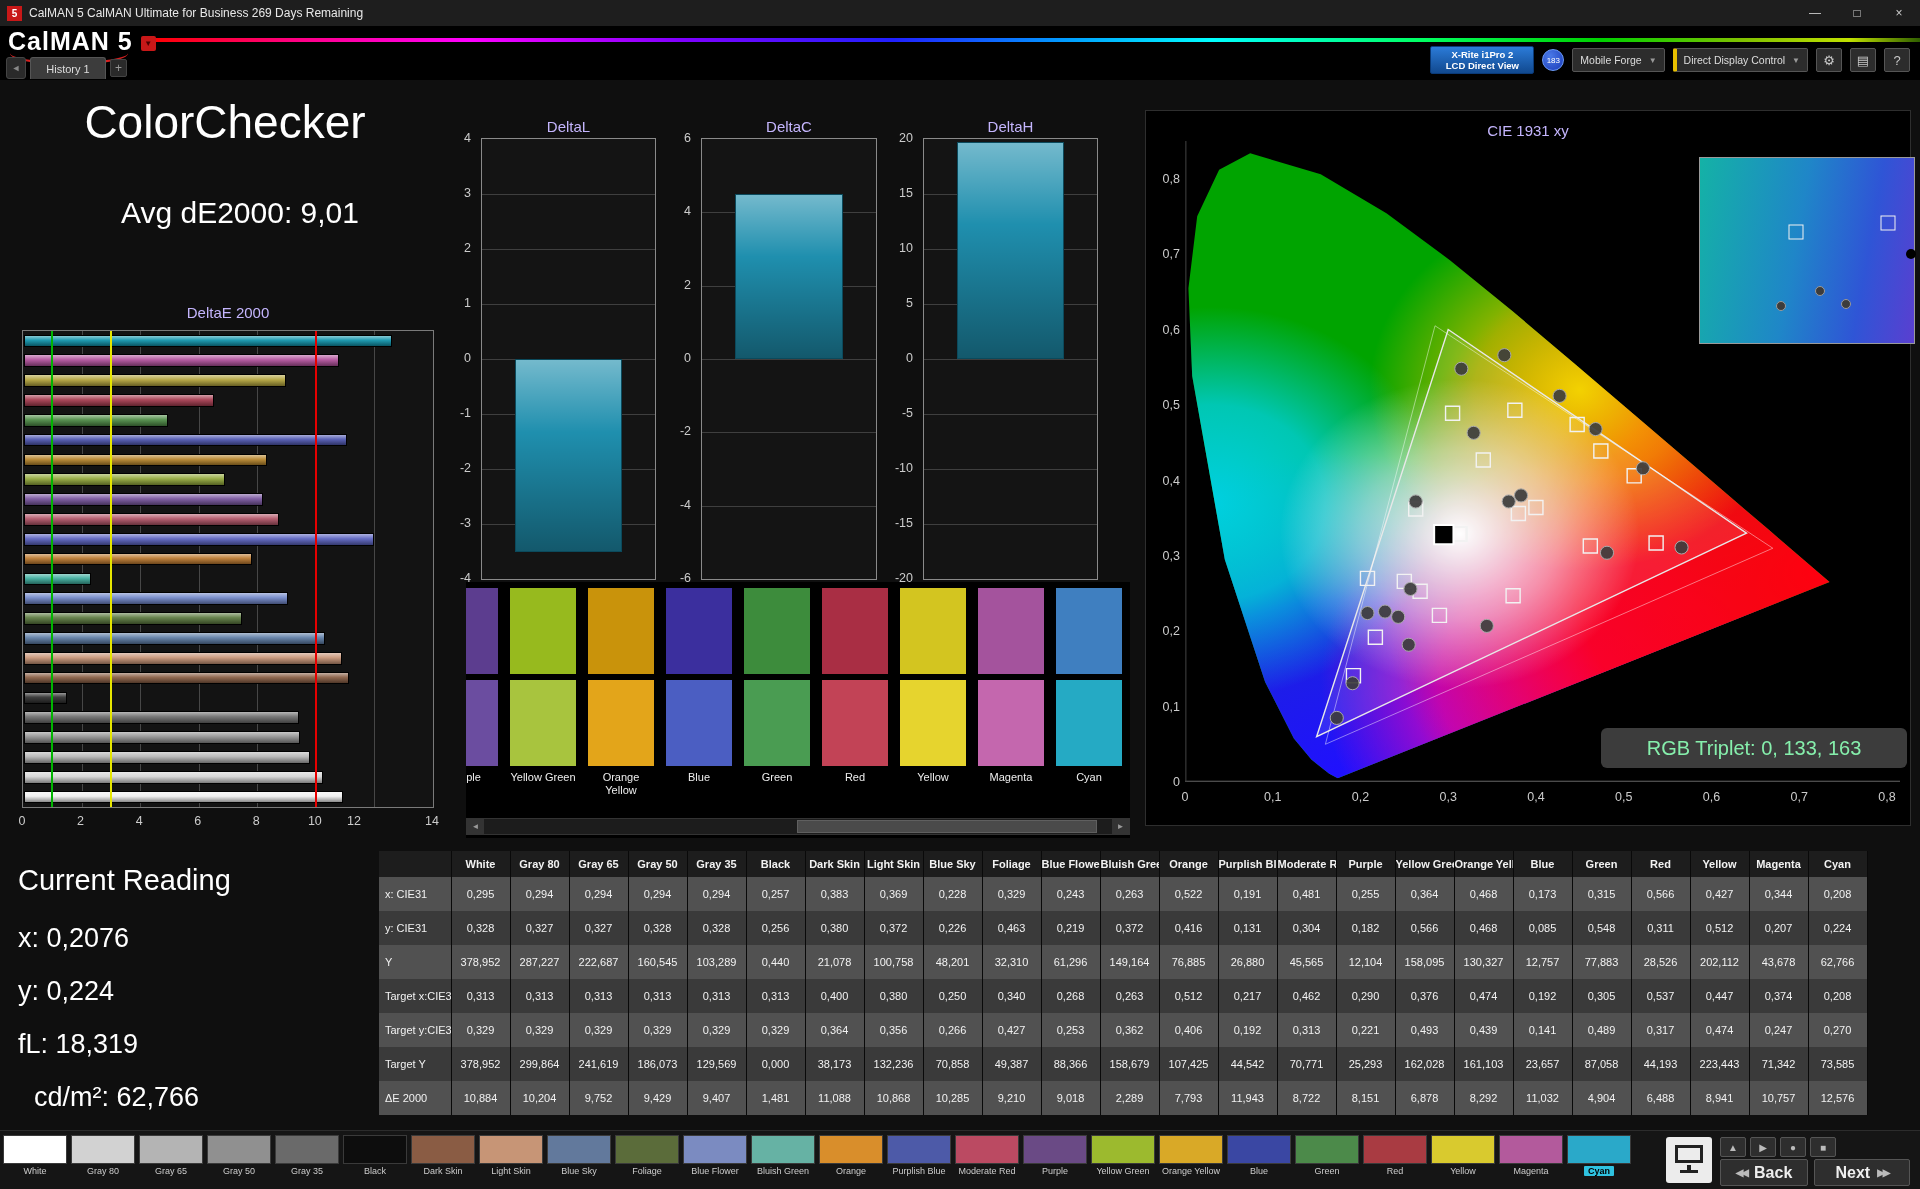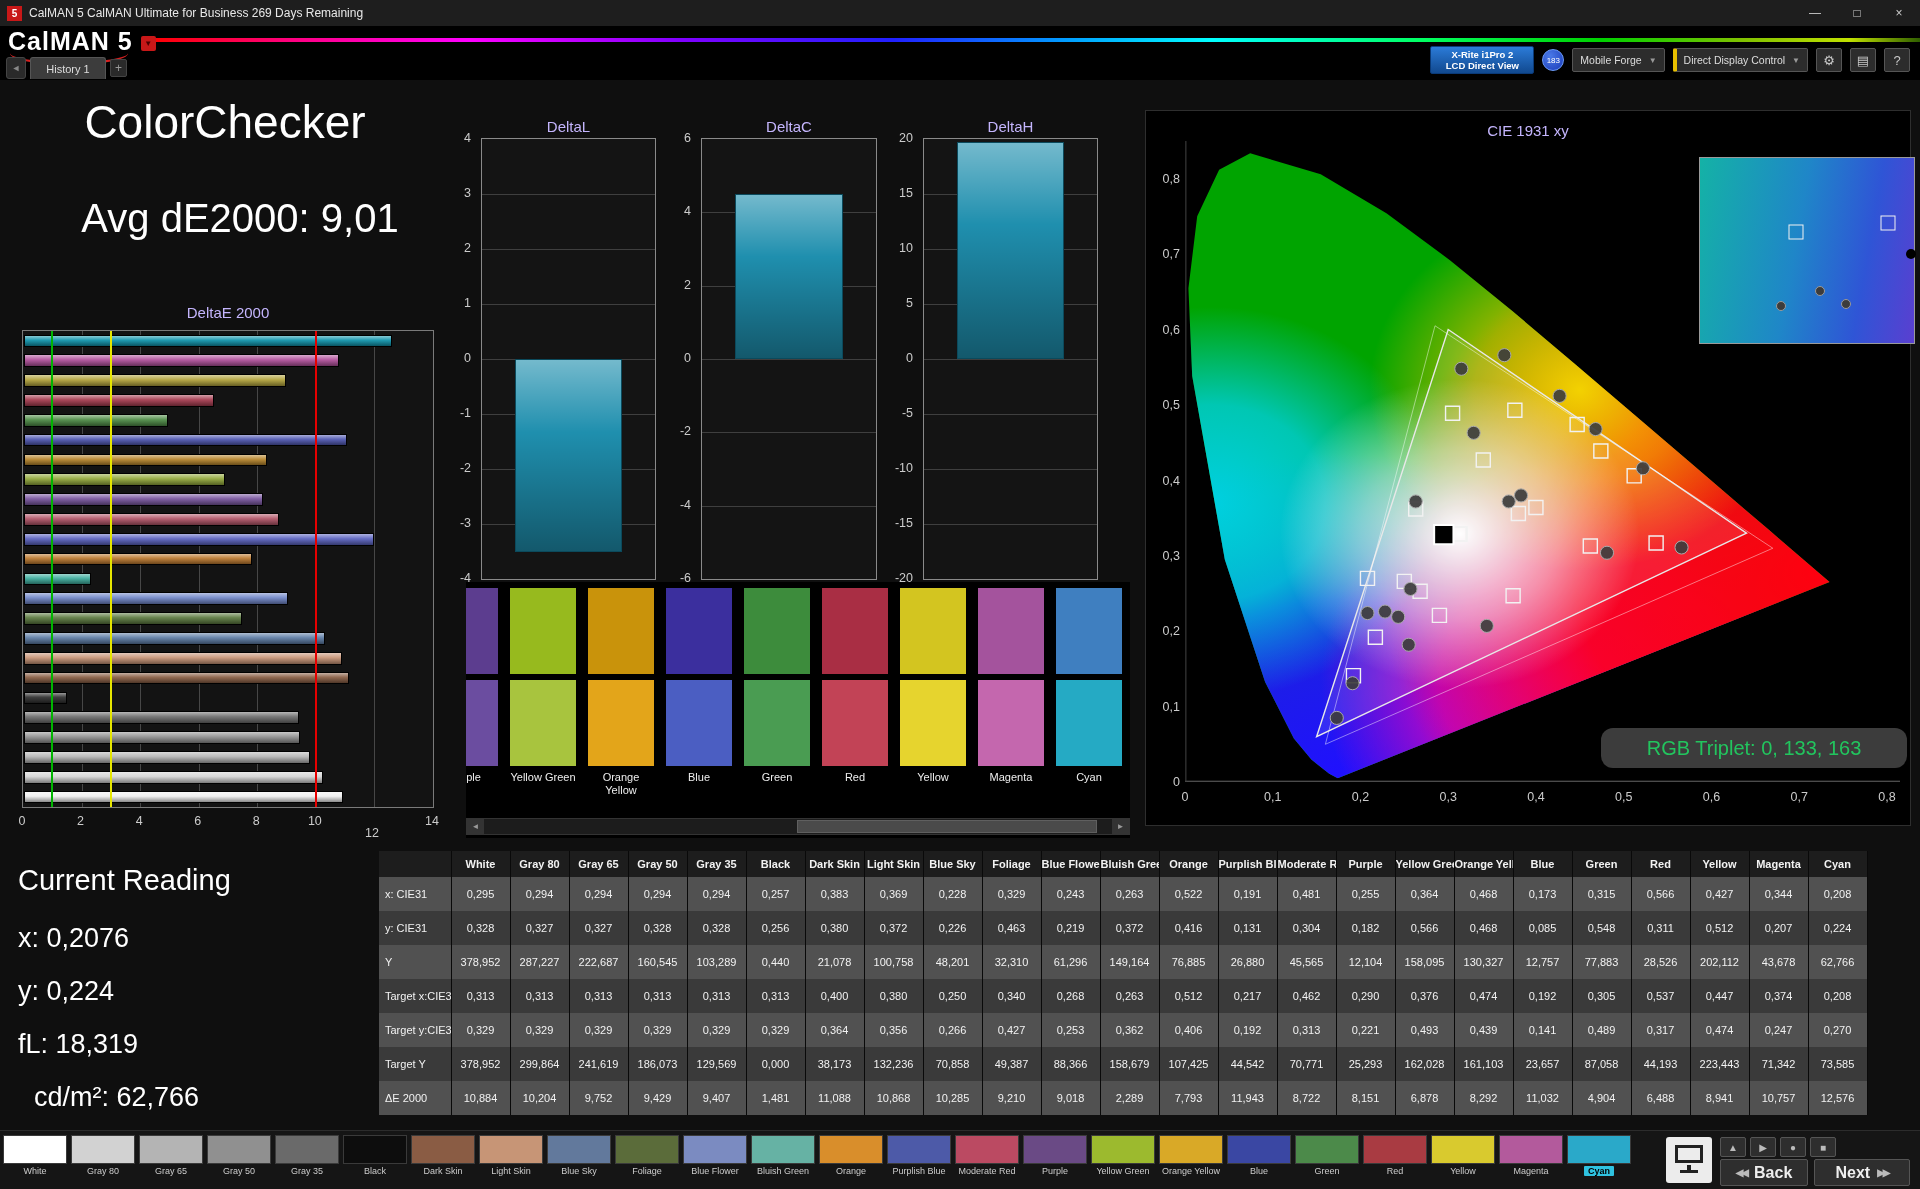--- a/index.html
+++ b/index.html
@@ -42,21 +42,21 @@
   
   .tab-scroll{left:6px;top:57px;width:20px;height:22px;background:#2a2a2a;border:1px solid #444;color:#888;
               font-size:9px;display:flex;align-items:center;justify-content:center;border-radius:3px;}
   .tab{left:30px;top:57px;width:76px;height:22px;background:#3c3c3c;border:1px solid #555;border-bottom:none;
        border-radius:3px 3px 0 0;color:#ddd;font-size:11px;display:flex;align-items:center;justify-content:center;}
   .tab-add{left:110px;top:59px;width:17px;height:18px;background:#2a2a2a;border:1px solid #444;color:#999;
            font-size:12px;display:flex;align-items:center;justify-content:center;border-radius:2px;}
 
   
   .h-big{left:0;top:95px;width:450px;text-align:center;font-size:46px;color:#fff;}
-  .h-avg{left:0;top:196px;width:480px;text-align:center;font-size:40px;color:#fff;}
+  .h-avg{left:0;top:196px;width:480px;text-align:center;font-size:30px;color:#fff;}
   .h-max{left:0;top:248px;width:480px;text-align:center;font-size:31px;color:#fff;}
 
   .chart-title{text-align:center;font-size:15px;color:#c4b5fd;}
 
   
   #deltaE-plot{left:22px;top:330px;width:412px;height:478px;border:1px solid #7a7a7a;background:#131313;}
   .vgrid{position:absolute;top:0;bottom:0;width:1px;background:#474747;}
   .hbar{position:absolute;left:1px;border:1px solid #000;
         background-image:linear-gradient(180deg,rgba(255,255,255,.5),rgba(255,255,255,.07) 42%,rgba(0,0,0,.42));}
   .refline{position:absolute;top:0;bottom:0;width:2px;}
@@ -93,22 +93,22 @@
   .pt-target{fill:none;stroke:#f2f2f2;stroke-width:1.4;vector-effect:non-scaling-stroke;}
   .pt-measured{fill:#3c3c3c;fill-opacity:.92;stroke:#aaa;stroke-width:1;vector-effect:non-scaling-stroke;}
   .pt-current{fill:#000;stroke:#fff;stroke-width:2;vector-effect:non-scaling-stroke;}
   .gamut1{fill:rgba(255,255,255,.10);stroke:#e8e8e8;stroke-width:1.4;vector-effect:non-scaling-stroke;}
   .gamut2{fill:none;stroke:rgba(255,255,255,.45);stroke-width:1;vector-effect:non-scaling-stroke;}
   .cie-inset{left:1699px;top:157px;width:216px;height:187px;border:1px solid #9a9a9a;
              background:linear-gradient(100deg,#14b2a6 0%,#1f86c8 45%,#2f55d6 75%,#5a3fd0 100%);}
   .inset-square{position:absolute;width:15px;height:15px;border:1.5px solid #f2f2f2;transform:translate(-50%,-50%);}
   .inset-circle{position:absolute;width:10px;height:10px;border-radius:50%;background:#3c3c3c;border:1px solid #9a9a9a;transform:translate(-50%,-50%);}
   .inset-dot{position:absolute;width:10px;height:10px;border-radius:50%;background:#000;transform:translate(-50%,-50%);}
-  .rgb-chip{left:1601px;top:728px;width:306px;height:40px;background:#3c3c3c;border-radius:12px;
-            font-size:20px;color:#22c55e;display:flex;align-items:center;justify-content:center;}
+  .rgb-chip{left:1601px;top:728px;width:306px;height:40px;background:#3c3c3c;border-radius:6px;
+            font-size:20px;color:#86efac;display:flex;align-items:center;justify-content:center;}
 
   
   .cr-title{left:18px;top:864px;font-size:29px;color:#fff;}
   .cr-line{left:18px;font-size:27px;color:#fff;}
 
   
   #data-table{position:absolute;left:379px;top:851px;border-collapse:collapse;table-layout:fixed;width:1488px;}
   #data-table th,#data-table td{font-size:11px;color:#f2f2f2;text-align:center;white-space:nowrap;overflow:hidden;
        border-right:1px solid rgba(0,0,0,.35);}
   #data-table thead th{height:26px;background:#1d1d1d;font-weight:bold;}
@@ -219,21 +219,21 @@
       <div class="refline" style="left: 86.8571px; background: rgb(230, 230, 0);"></div>
       <div class="refline" style="left: 291.857px; background: rgb(230, 0, 0);"></div>
     </div>
   <div id="deltaE-xticks" class="abs">
       <div class="xtick" style="left: 0px;">0</div>
       <div class="xtick" style="left: 58.5714px;">2</div>
       <div class="xtick" style="left: 117.143px;">4</div>
       <div class="xtick" style="left: 175.714px;">6</div>
       <div class="xtick" style="left: 234.286px;">8</div>
       <div class="xtick" style="left: 292.857px;">10</div>
-      <div class="xtick" style="left: 350px; margin-top: 12px;">12</div>
+      <div class="xtick" style="left: 332px;">12</div>
       <div class="xtick" style="left: 410px;">14</div>
     </div>
 
   <div class="chart-title abs" style="left:481px;top:118px;width:175px;">DeltaL</div>
   <div id="deltaL-box" class="delta-box abs" style="left:481px;top:138px;width:175px;height:442px;">
       <div class="hgrid" style="top: 55px;"></div>
       <div class="hgrid" style="top: 110px;"></div>
       <div class="hgrid" style="top: 165px;"></div>
       <div class="hgrid" style="top: 220px;"></div>
       <div class="hgrid" style="top: 275px;"></div>

